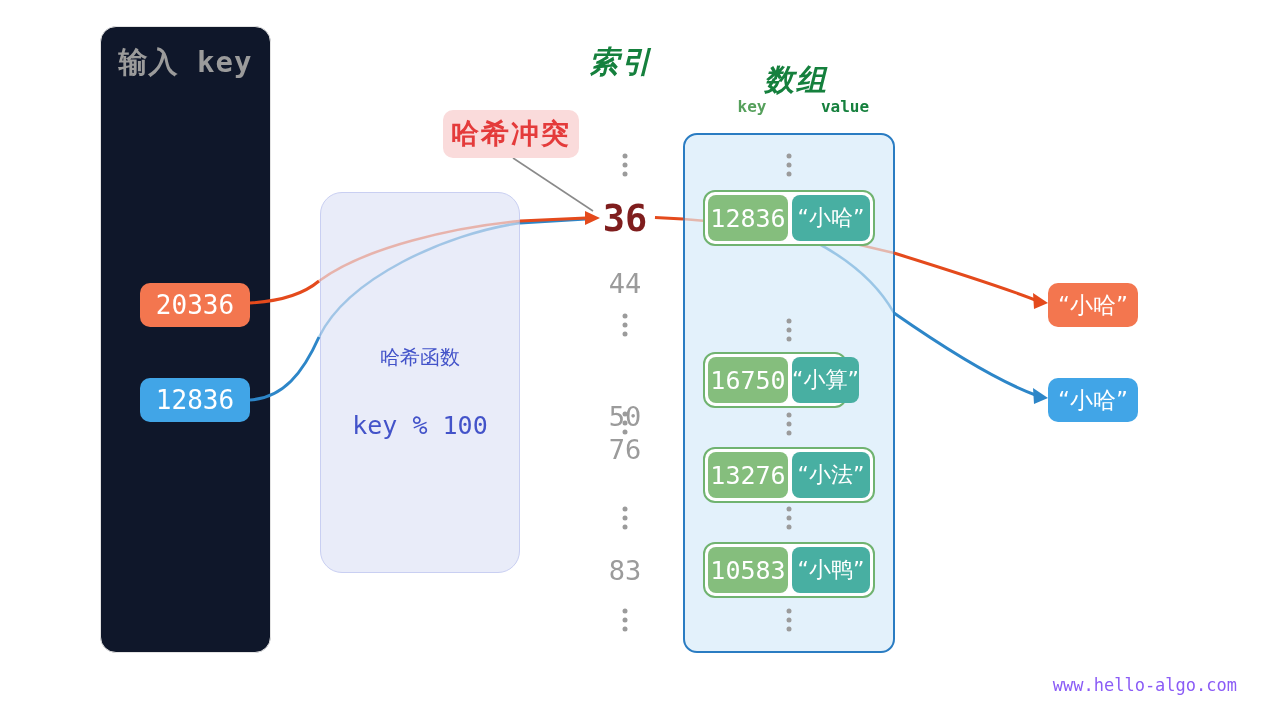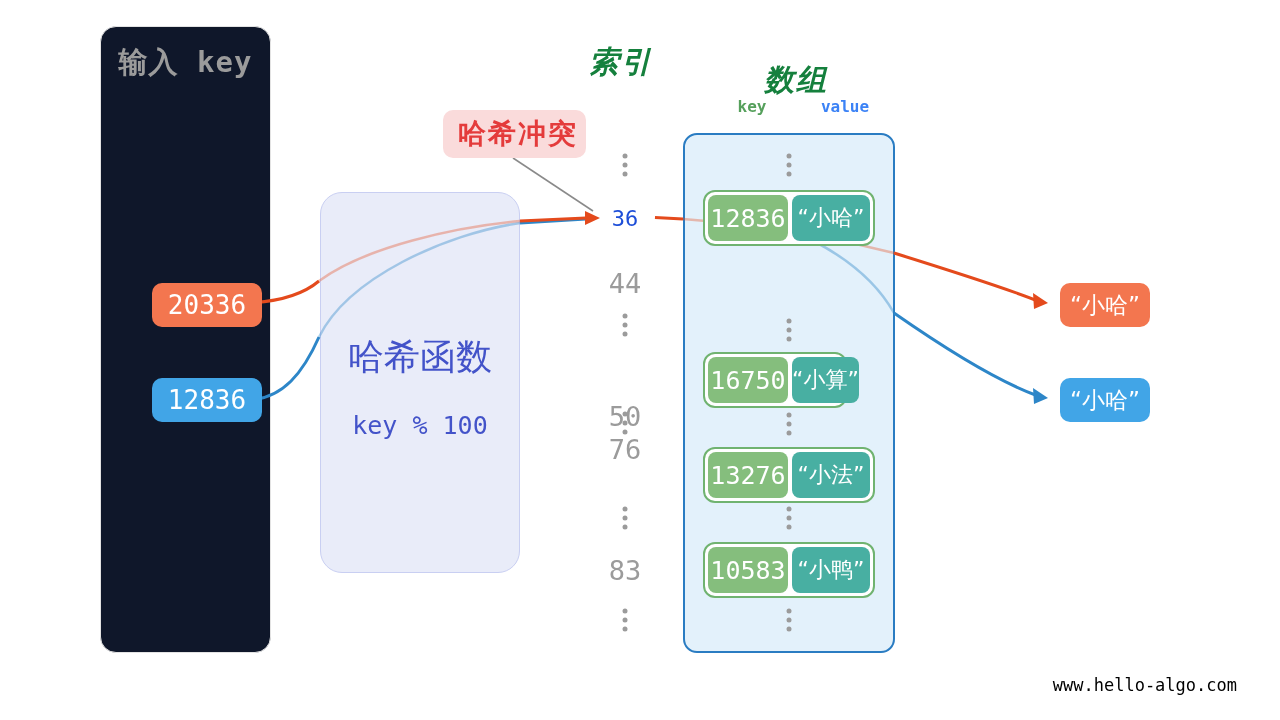--- a/index.html
+++ b/index.html
@@ -17,35 +17,35 @@
   .panel-title{
     width:100%;text-align:center;margin-top:16px;
     font-family:"DejaVu Sans Mono","DejaVu Sans",sans-serif;
     font-weight:bold;font-size:29px;color:#9B9B9B;letter-spacing:1px;
   }
   
   .hash-box{
     background:#E9ECF9;border:1.5px solid #C9CFF2;border-radius:22px;
     box-sizing:border-box;
   }
-  .hash-name{font-size:36px;color:#4353C9;white-space:nowrap;}
+  .hash-name{font-size:20px;color:#4353C9;white-space:nowrap;}
   .hash-formula{font-family:"DejaVu Sans Mono",monospace;font-size:25px;color:#4353C9;white-space:nowrap;}
   
   .collision{
     background:#FADBDB;border-radius:10px;display:flex;align-items:center;justify-content:center;
     font-weight:bold;font-size:28px;color:#E43B3B;letter-spacing:2px;
   }
   
   .col-title{font-weight:bold;font-size:30px;color:#15803d;white-space:nowrap;letter-spacing:2px;font-style:italic;}
   .kv-header{font-family:"DejaVu Sans Mono",monospace;font-size:16px;white-space:nowrap;font-weight:bold;}
   .kv-key{color:#56A05C;}
-  .kv-value{color:#3b82f6;}
+  .kv-value{color:#15803d;}
   
   .idx{font-family:"DejaVu Sans Mono",monospace;font-size:27px;color:#9B9B9B;white-space:nowrap;}
-  .idx.hot{font-weight:normal;color:#1d4ed8;font-size:22px;}
+  .idx.hot{font-weight:bold;color:#7f1d1d;font-size:37px;}
   
   .vdots{display:flex;flex-direction:column;align-items:center;gap:4px;}
   .vdots .dot{width:5px;height:5px;border-radius:50%;background:#9B9B9B;}
   
   .bucket{
     background:#E3F1FB;border:2.5px solid #2A7CC2;border-radius:14px;box-sizing:border-box;
   }
   .pair{
     background:#FFFFFF;border:2px solid #70B370;border-radius:12px;box-sizing:border-box;
     display:flex;align-items:center;padding:3px;gap:4px;
@@ -56,29 +56,29 @@
     font-family:"DejaVu Sans Mono",monospace;font-size:25px;color:#fff;
   }
   .pair .vbox{
     flex:1;height:46px;background:#48AFA2;border-radius:8px;
     display:flex;align-items:center;justify-content:center;
     font-size:22px;color:#fff;white-space:nowrap;
   }
   
   .chip{
     border-radius:10px;display:flex;align-items:center;justify-content:center;
-    color:#fff;box-sizing:border-box;white-space:nowrap;margin-left:12px;
+    color:#fff;box-sizing:border-box;white-space:nowrap;
   }
   .chip.mono{font-family:"DejaVu Sans Mono",monospace;font-size:26px;}
   .chip.cjk{font-size:23px;}
   .chip.orange{background:#F3764F;}
   .chip.blue{background:#41A5E7;}
   
   .watermark{
-    font-family:"DejaVu Sans Mono",monospace;font-size:17px;color:#000000;white-space:nowrap;
+    font-family:"DejaVu Sans Mono",monospace;font-size:17px;color:#8b5cf6;white-space:nowrap;
   }
   svg.wires{position:absolute;left:0;top:0;pointer-events:none;}
 </style>
 </head>
 <body>
 
 <div id="stage">
 
   <div class="abs side-panel" style="left:100px;top:26px;width:171px;height:627px;">
     <div class="panel-title">输入 key</div>
@@ -109,21 +109,21 @@
     <polygon points="1048,303 1033,293 1034,309" fill="#E44A1C"></polygon>
 
     <path d="M790,230 C842,252 876,281 894,313" fill="none" stroke="#2D86C8" stroke-width="2.5" opacity="0.4"></path>
     <path d="M894,313 C950,352 1002,383 1038,396" fill="none" stroke="#2D86C8" stroke-width="3"></path>
     <polygon points="1048,398 1033,388 1034,404" fill="#2D86C8"></polygon>
   </svg>
 
   <div class="abs center-xy hash-name" style="left:420px;top:357px;">哈希函数</div>
   <div class="abs center-xy hash-formula" style="left:420px;top:405px;margin-top:20px;">key % 100</div>
 
-  <div class="abs collision" style="left:443px;top:110px;width:136px;height:48px;padding-left:7px;">
+  <div class="abs collision" style="left:443px;top:110px;width:136px;height:48px;">
     <span>哈希冲突</span>
   </div>
 
   <div class="abs center-xy col-title" style="left:621px;top:62px;">索引</div>
   <div class="abs center-xy col-title" style="left:790px;top:80px;margin-left:6px;">数组</div>
   <div class="abs center-xy kv-header kv-key" style="left:752px;top:106px;">key</div>
   <div class="abs center-xy kv-header kv-value" style="left:845px;top:106px;">value</div>
 
   <div class="abs center-xy vdots" style="left:625px;top:165px;">
       <span class="dot"></span>

